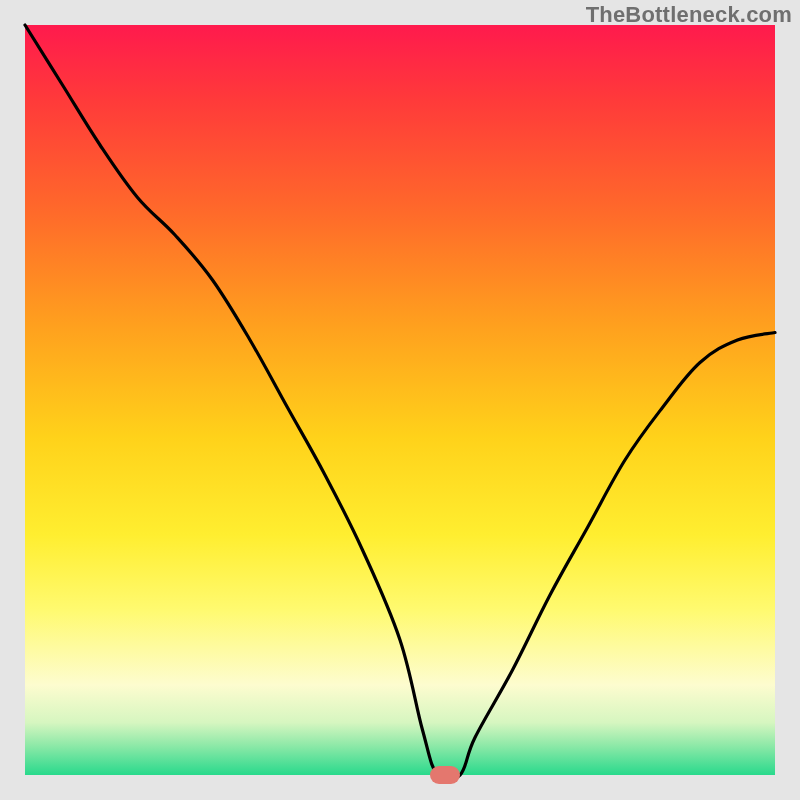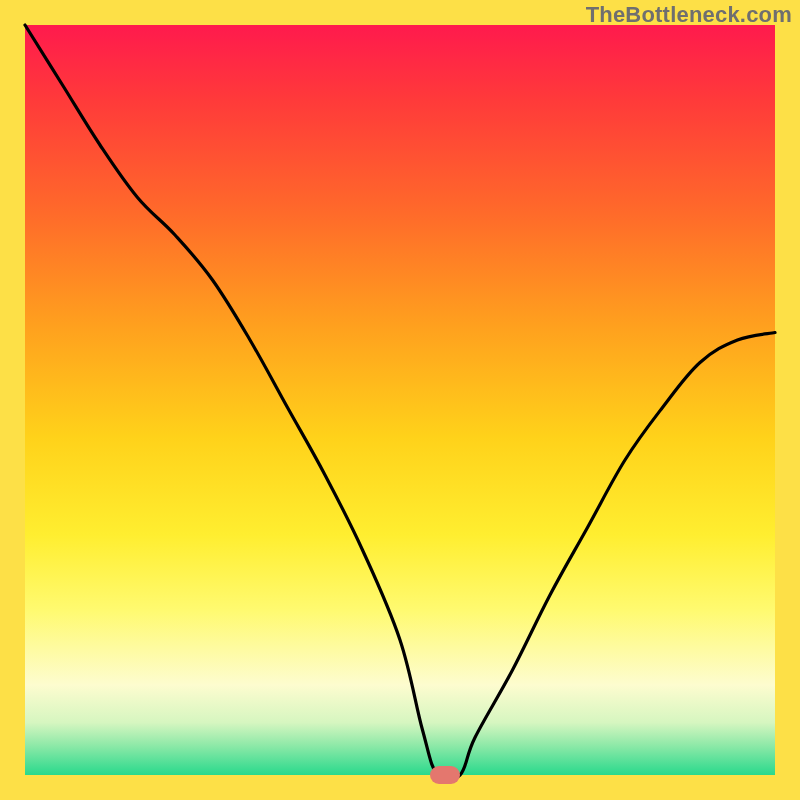--- a/index.html
+++ b/index.html
@@ -1,21 +1,21 @@
 <!DOCTYPE html>
 <html><head>
 <meta charset="utf-8">
 <style>
   * { margin: 0; padding: 0; box-sizing: border-box; }
   html, body { width: 800px; height: 800px; overflow: hidden; background: #000; }
   .stage {
     position: relative;
     width: 800px;
     height: 800px;
-    background: #fde047;
+    background: #e5e5e5;
   }
   .plot {
     position: absolute;
     left: 25px;
     top: 25px;
     width: 750px;
     height: 750px;
     background: linear-gradient(to bottom,
       #ff1a4d 0%,
       #ff3a3a 10%,

